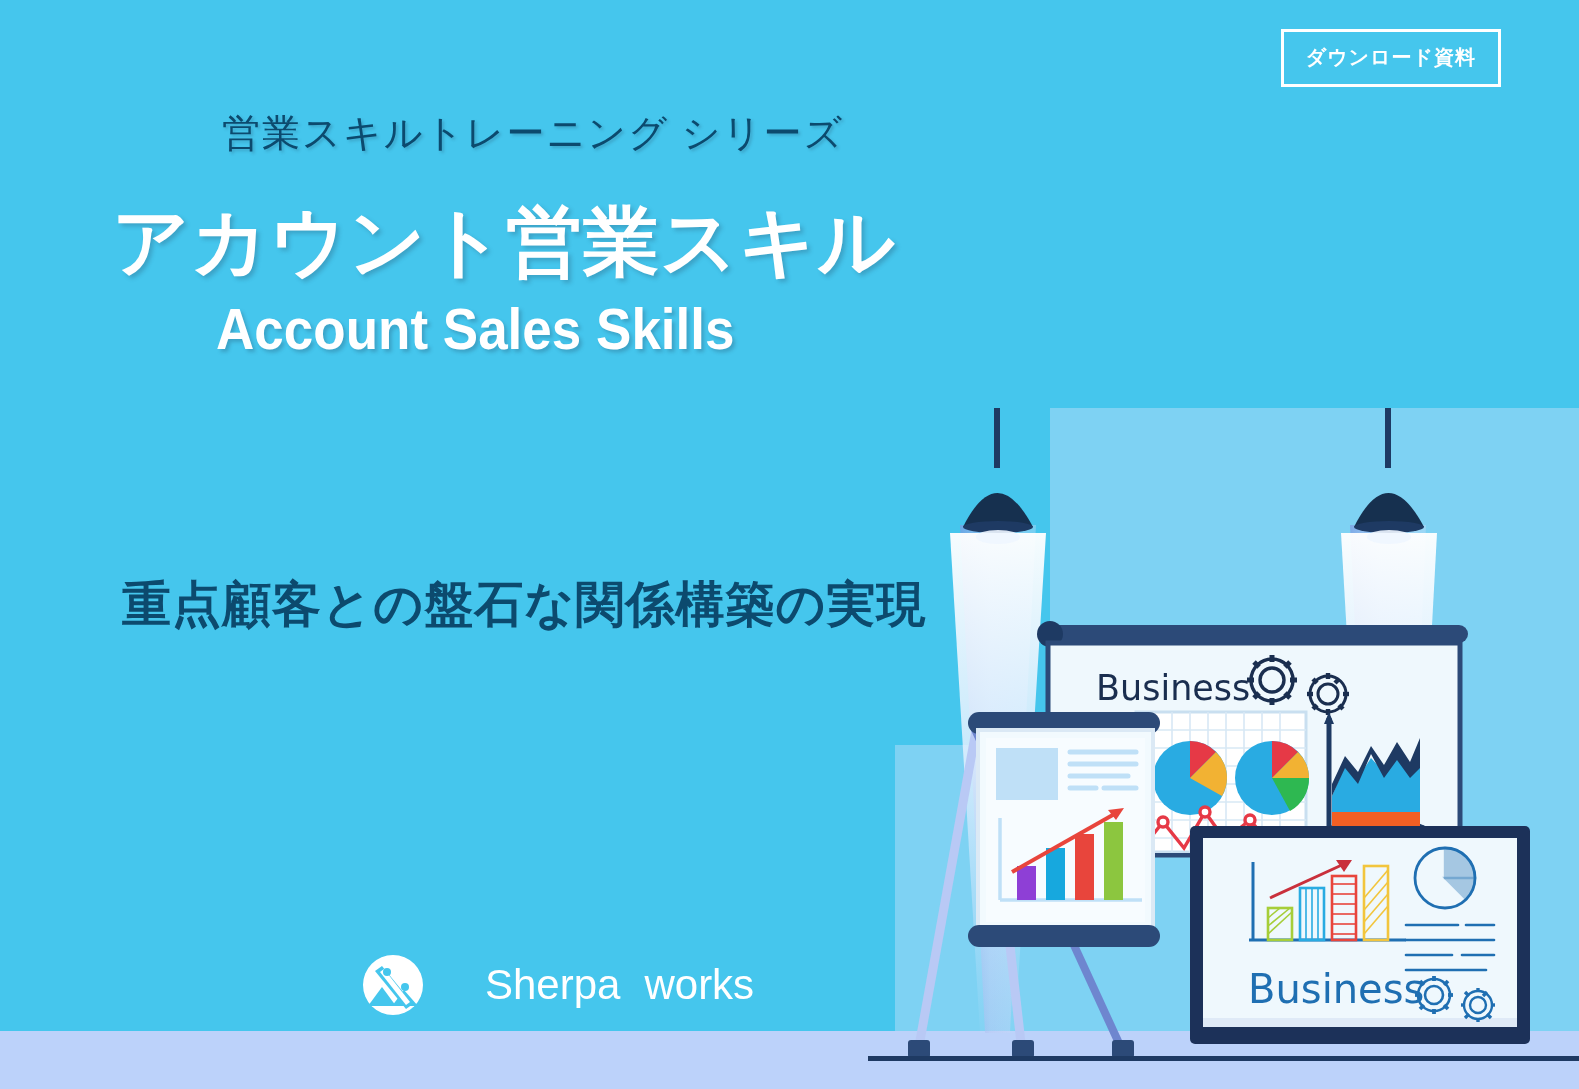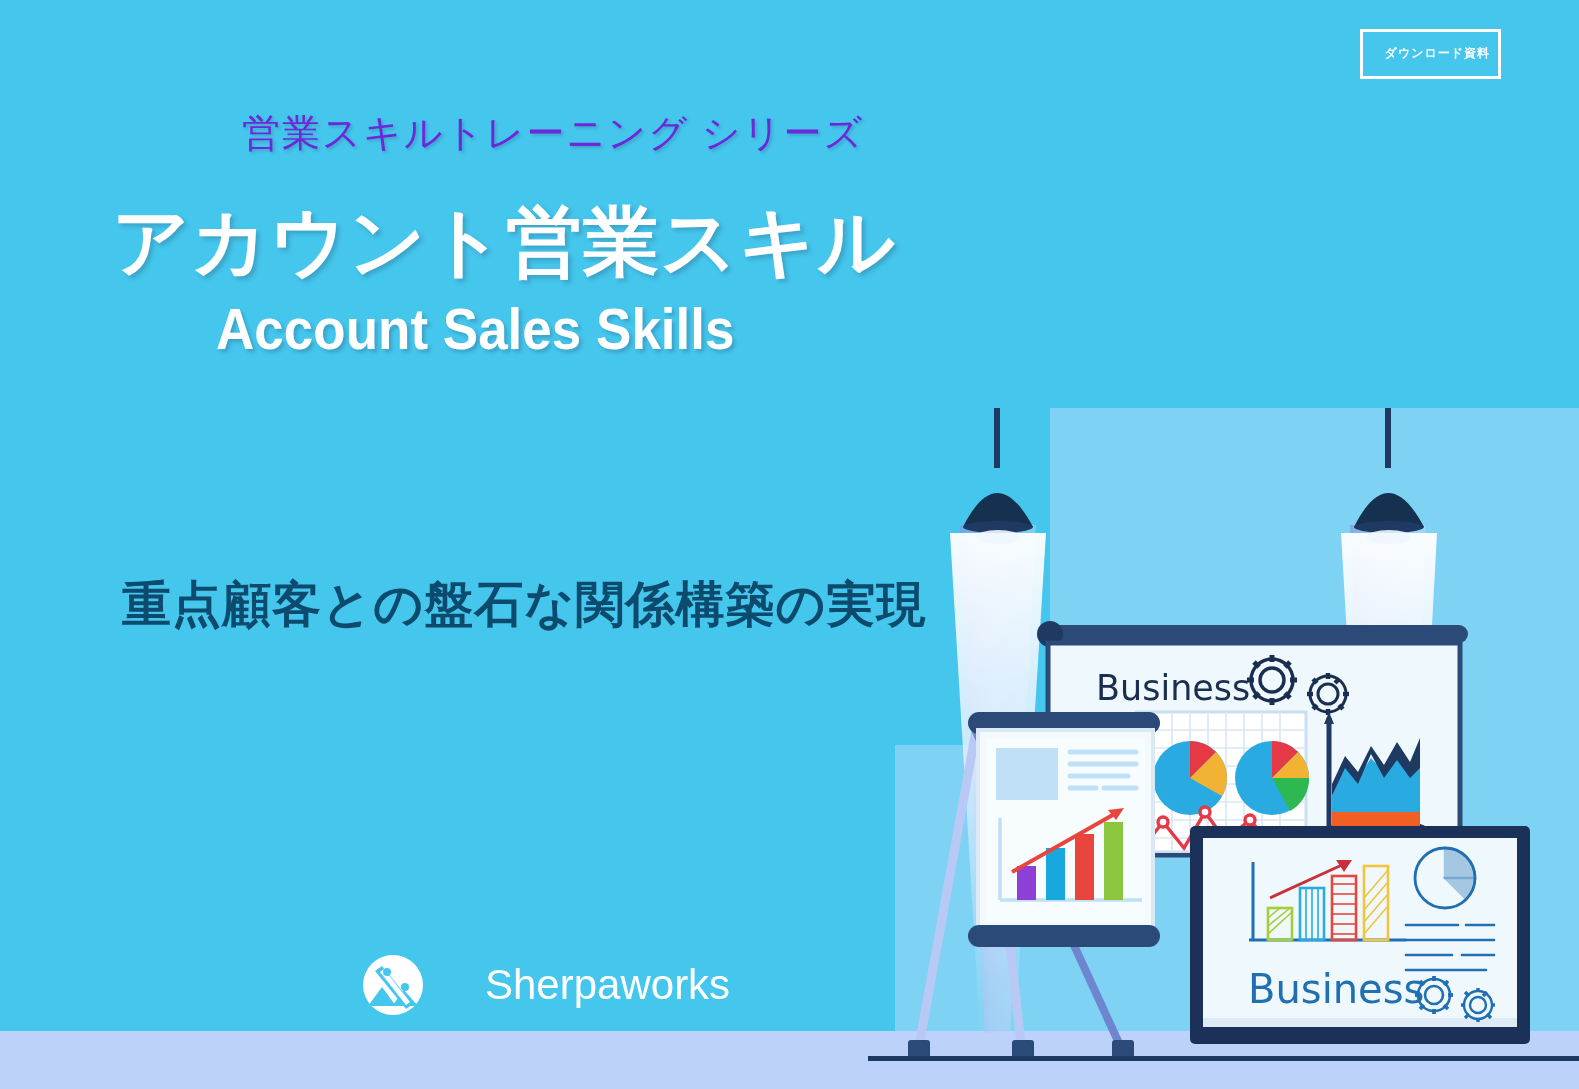--- a/index.html
+++ b/index.html
@@ -36,39 +36,38 @@
   .ground-line {
     position:absolute; left:868px; top:1056px;
     width:711px; height:5px;
     background:#1e3a63;
   }
 
   
   .badge {
     position:absolute; right:78px; top:29px;
     border:3px solid #ffffff;
-    padding:15px 8px 17px 22px;
+    padding:15px 22px 17px 22px;
     color:#ffffff;
-    font-size:12px;
+    font-size:20px;
     font-weight:bold;
     letter-spacing:1px;
     line-height:1;
     white-space:nowrap;
   }
 
   
   .series-label {
     position:absolute; left:222px; top:108px;
-    color:#6d28d9;
+    color:#0c4a6e;
     font-size:38px;
     font-weight:400;
     letter-spacing:2px;
     white-space:nowrap;
     text-shadow:2px 2px 3px rgba(40,90,120,0.30);
-    margin-left:20px;
   }
   .title-jp {
     position:absolute; left:112px; top:192px;
     color:#ffffff;
     font-size:76px;
     font-weight:bold;
     letter-spacing:1px;
     white-space:nowrap;
     text-shadow:3px 3px 4px rgba(40,90,120,0.33);
     text-align:center;
@@ -100,21 +99,21 @@
     display:flex; align-items:center; gap:17px;
   }
   .logo-mark { width:62px; height:62px; display:block; }
   .logo-text {
     color:#ffffff;
     font-size:42px;
     line-height:1;
     white-space:nowrap;
   }
   .logo-text .bold { font-weight:normal;margin-left:44px; }
-  .logo-text .light { font-weight:300; }
+  .logo-text .light { font-weight:300;margin-left:24px; }
 
   
   .illus { position:absolute; left:0; top:0; width:1579px; height:1089px; }
 </style>
 </head>
 <body>
 
 <div class="slide">
 
   <div class="bg-panel-light"></div>

